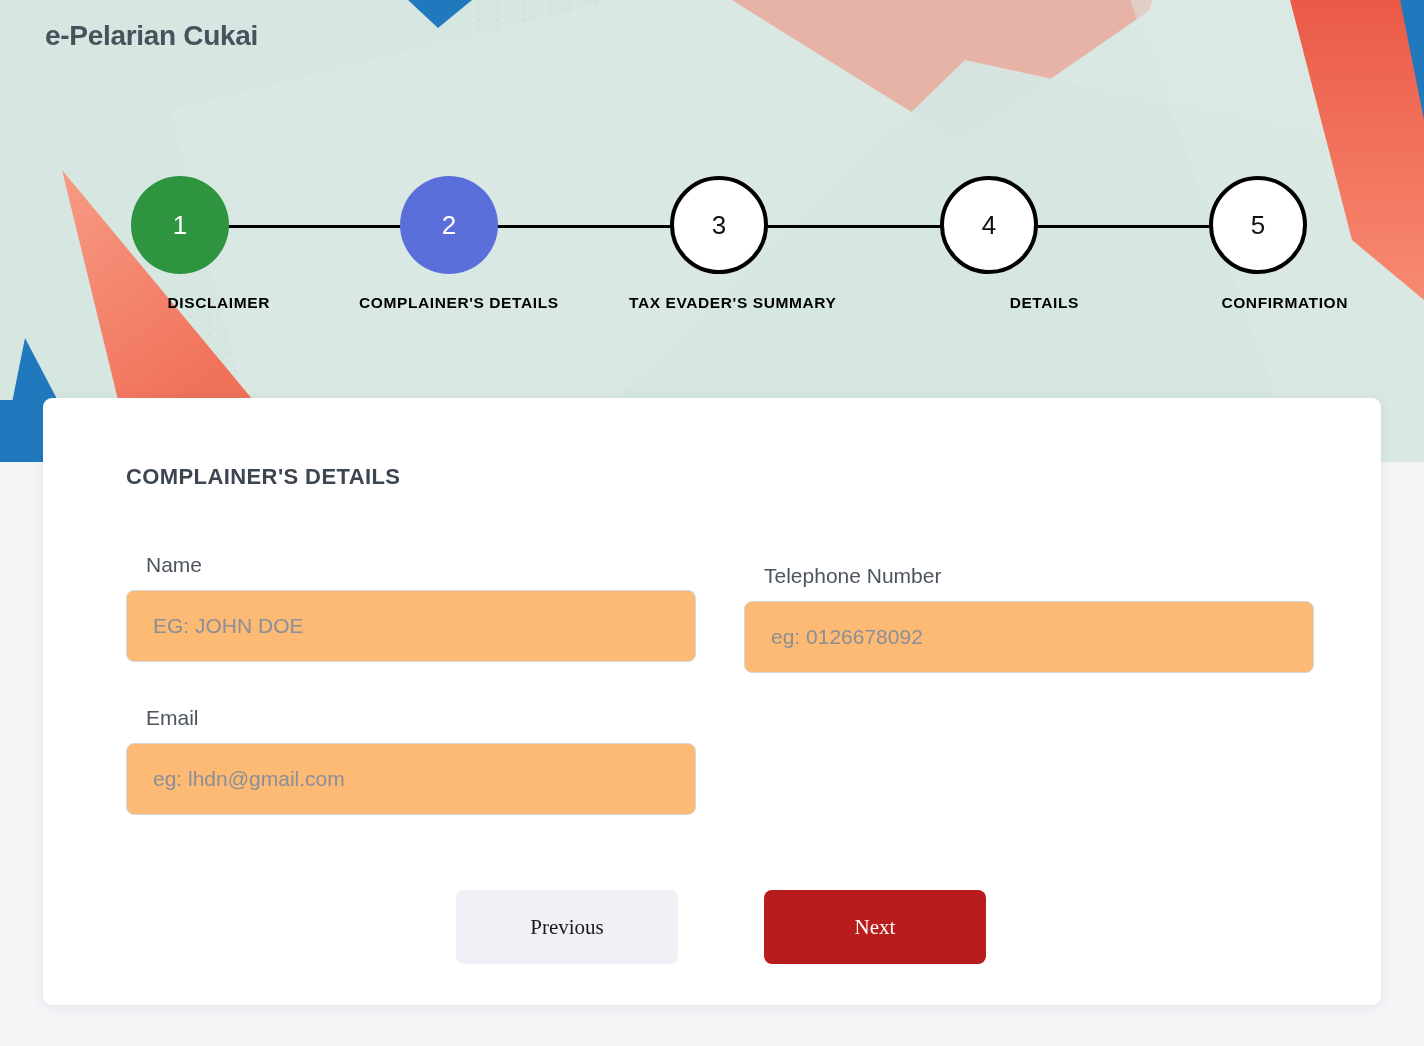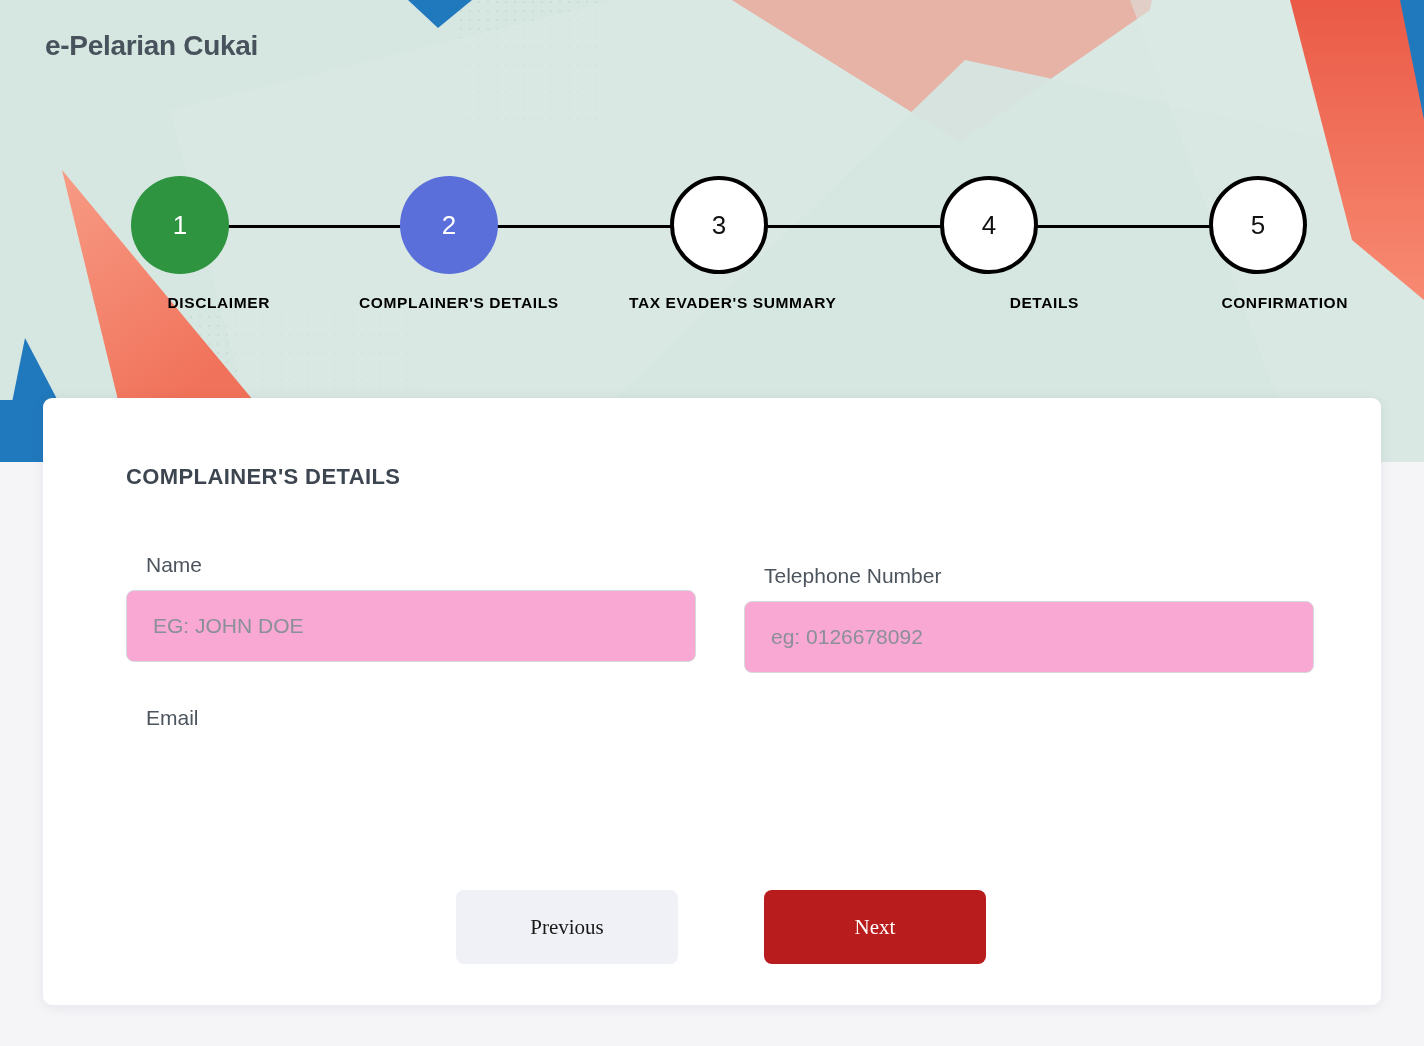--- a/index.html
+++ b/index.html
@@ -25,21 +25,21 @@
     overflow: hidden;
     background: #d6e6e0;
   }
 
   #hero svg { position: absolute; left: 0; top: 0; }
 
   
   #page-title {
     position: absolute;
     left: 45px;
-    top: 30px;
+    top: 20px;
     font-size: 28px;
     font-weight: bold;
     color: #48525c;
     letter-spacing: -0.3px;
     z-index: 20;
   }
 
   
   #stepper {
     position: absolute;
@@ -124,21 +124,21 @@
     color: #4c545d;
     margin-bottom: 13px;
     margin-left: 20px;
   }
 
   .field-input {
     width: 570px;
     height: 72px;
     border: 1px solid #d5d8dd;
     border-radius: 8px;
-    background: #f9a8d4;
+    background: #fdba74;
     padding: 16px 26px;
     font-family: "Liberation Sans", sans-serif;
     font-size: 21px;
     color: #3d4650;
     outline: none;
   }
 
   .field-input::placeholder { color: #8a8f98; }
 
   #field-name      { left: 83px;  top: 155px; }
@@ -281,20 +281,21 @@
     <input class="field-input" type="text" placeholder="EG: JOHN DOE" style="">
   </div>
 
   <div class="field" id="field-telephone">
     <div class="field-label">Telephone Number</div>
     <input class="field-input" type="text" placeholder="eg: 0126678092" style="">
   </div>
 
   <div class="field" id="field-email">
     <div class="field-label">Email</div>
+    <input class="field-input" type="text" placeholder="eg: lhdn@gmail.com" style="">
   </div>
 
   <div id="btn-row">
     <button class="btn" id="btn-previous">Previous</button>
     <button class="btn" id="btn-next">Next</button>
   </div>
 
 </div>
 
 </body></html>

